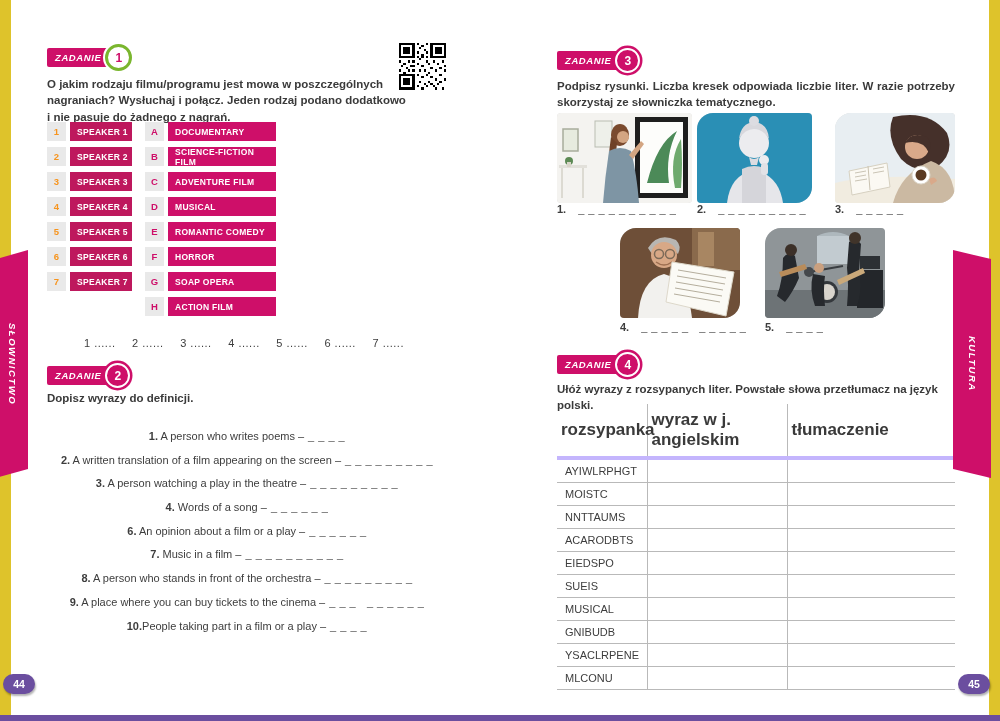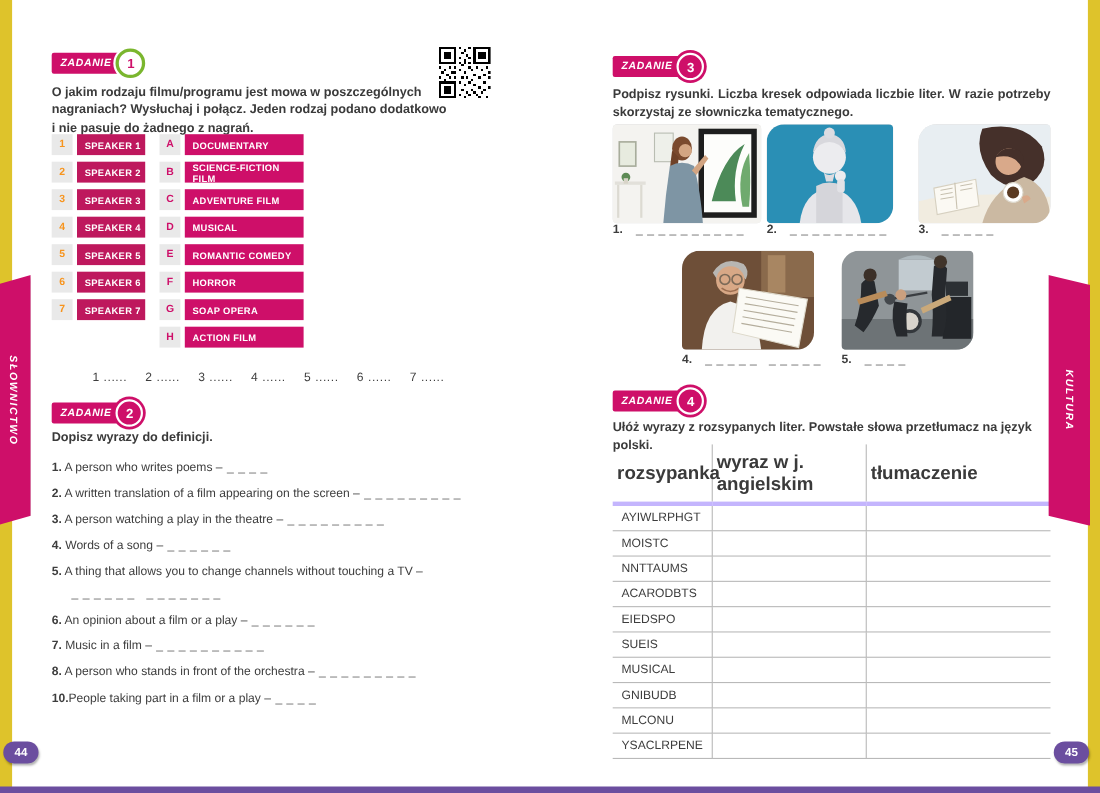--- a/index.html
+++ b/index.html
@@ -191,29 +191,29 @@
   <span>6 ......</span>
   <span>7 ......</span>
 </div>
 
 <div class="badge" style="left:47px;top:363px;">
   <span class="tag">ZADANIE</span>
   <span class="circ circ-pink">2</span>
 </div>
 <div class="instr" style="left:47px;top:390px;width:362px;">Dopisz wyrazy do definicji.</div>
 
-<div class="defs" style="left:47px;top:419px;">
+<div class="defs" style="left:47px;top:430px;text-align:center;">
   <div class="def"><span class="n">1.</span> <span>A person who writes poems –</span><span class="blank">_ _ _ _</span></div>
   <div class="def"><span class="n">2.</span> <span>A written translation of a film appearing on the screen –</span><span class="blank">_ _ _ _ _ _ _ _ _</span></div>
   <div class="def"><span class="n">3.</span> <span>A person watching a play in the theatre –</span><span class="blank">_ _ _ _ _ _ _ _ _</span></div>
   <div class="def"><span class="n">4.</span> <span>Words of a song –</span><span class="blank">_ _ _ _ _ _</span></div>
-  <div class="def"><span class="n">5.</span> <span>A thing that allows you to change channels without touching a TV –</span><br><span class="blank wrapblank">_ _ _ _ _ _   _ _ _ _ _ _ _</span></div>
   <div class="def"><span class="n">6.</span> <span>An opinion about a film or a play –</span><span class="blank">_ _ _ _ _ _</span></div>
   <div class="def"><span class="n">7.</span> <span>Music in a film –</span><span class="blank">_ _ _ _ _ _ _ _ _ _</span></div>
   <div class="def"><span class="n">8.</span> <span>A person who stands in front of the orchestra –</span><span class="blank">_ _ _ _ _ _ _ _ _</span></div>
+  <div class="def"><span class="n">9.</span> <span>A place where you can buy tickets to the cinema –</span><span class="blank">_ _ _   _ _ _ _ _ _</span></div>
   <div class="def"><span class="n">10.</span><span>People taking part in a film or a play –</span><span class="blank">_ _ _ _</span></div>
 </div>
 
 <div class="badge" style="left:557px;top:48px;">
   <span class="tag">ZADANIE</span>
   <span class="circ circ-pink">3</span>
 </div>
 <div class="instr just" style="left:557px;top:78px;width:398px;">Podpisz rysunki. Liczba kresek odpowiada liczbie liter. W razie potrzeby skorzystaj ze słowniczka tematycznego.</div>
 
 <div class="photo" style="left:557px;top:113px;width:135px;height:90px;border-radius:4px;">
@@ -379,23 +379,23 @@
         <td>MUSICAL</td>
         <td></td>
         <td></td>
       </tr>
     <tr>
         <td>GNIBUDB</td>
         <td></td>
         <td></td>
       </tr>
     <tr>
+        <td>YSACLRPENE</td>
+        <td></td>
+        <td></td>
+      </tr>
+    <tr>
         <td>MLCONU</td>
-        <td></td>
-        <td></td>
-      </tr>
-    <tr>
-        <td>YSACLRPENE</td>
         <td></td>
         <td></td>
       </tr>
   </tbody>
 </table>
 
 </body></html>

